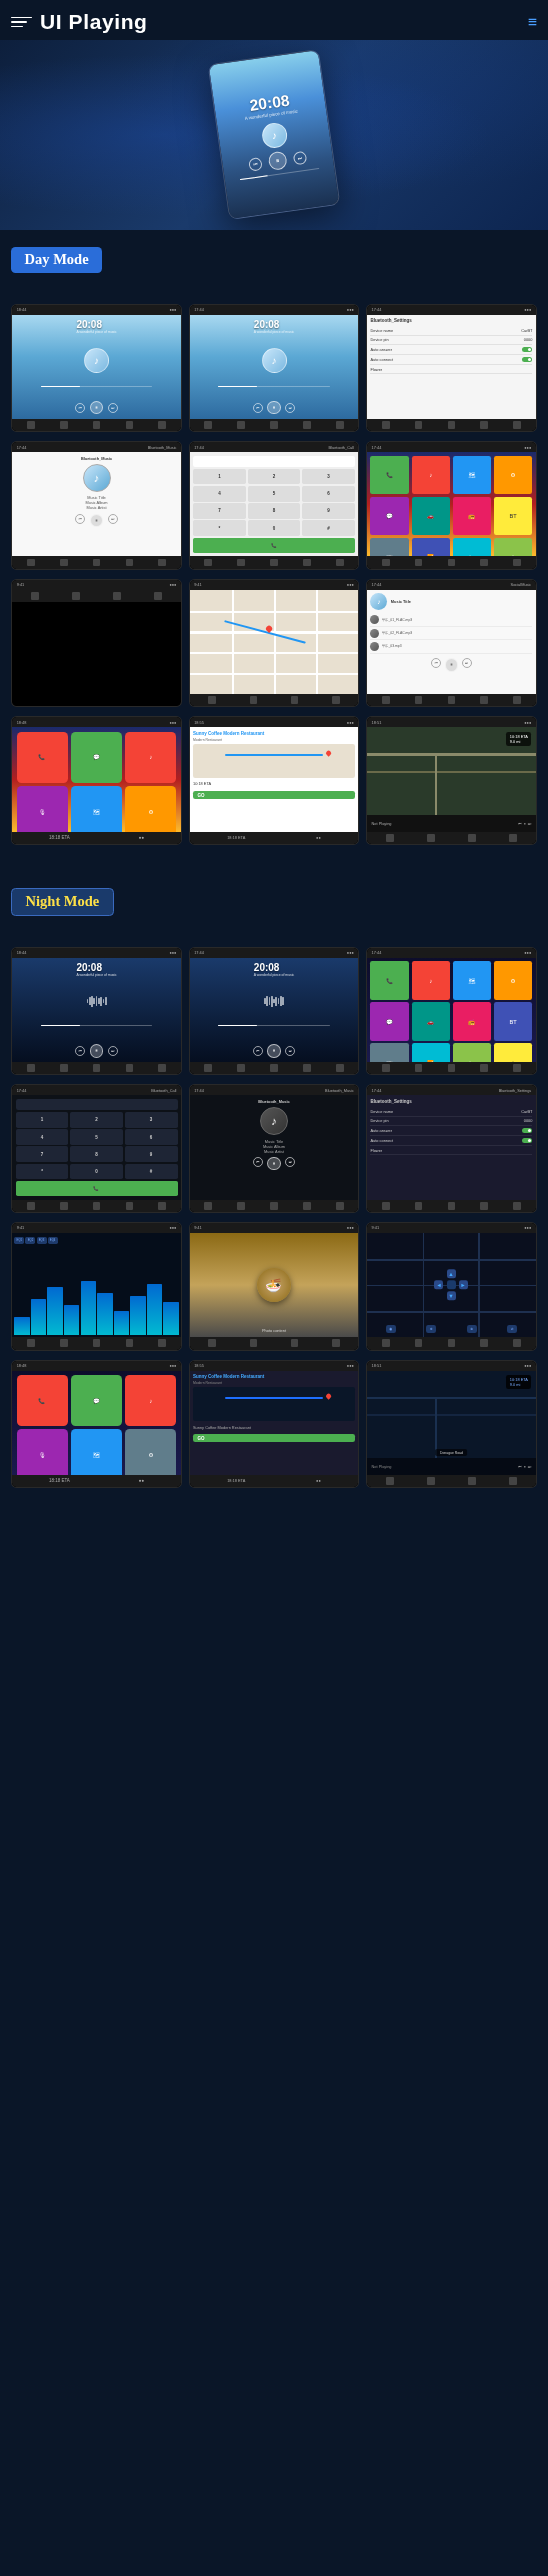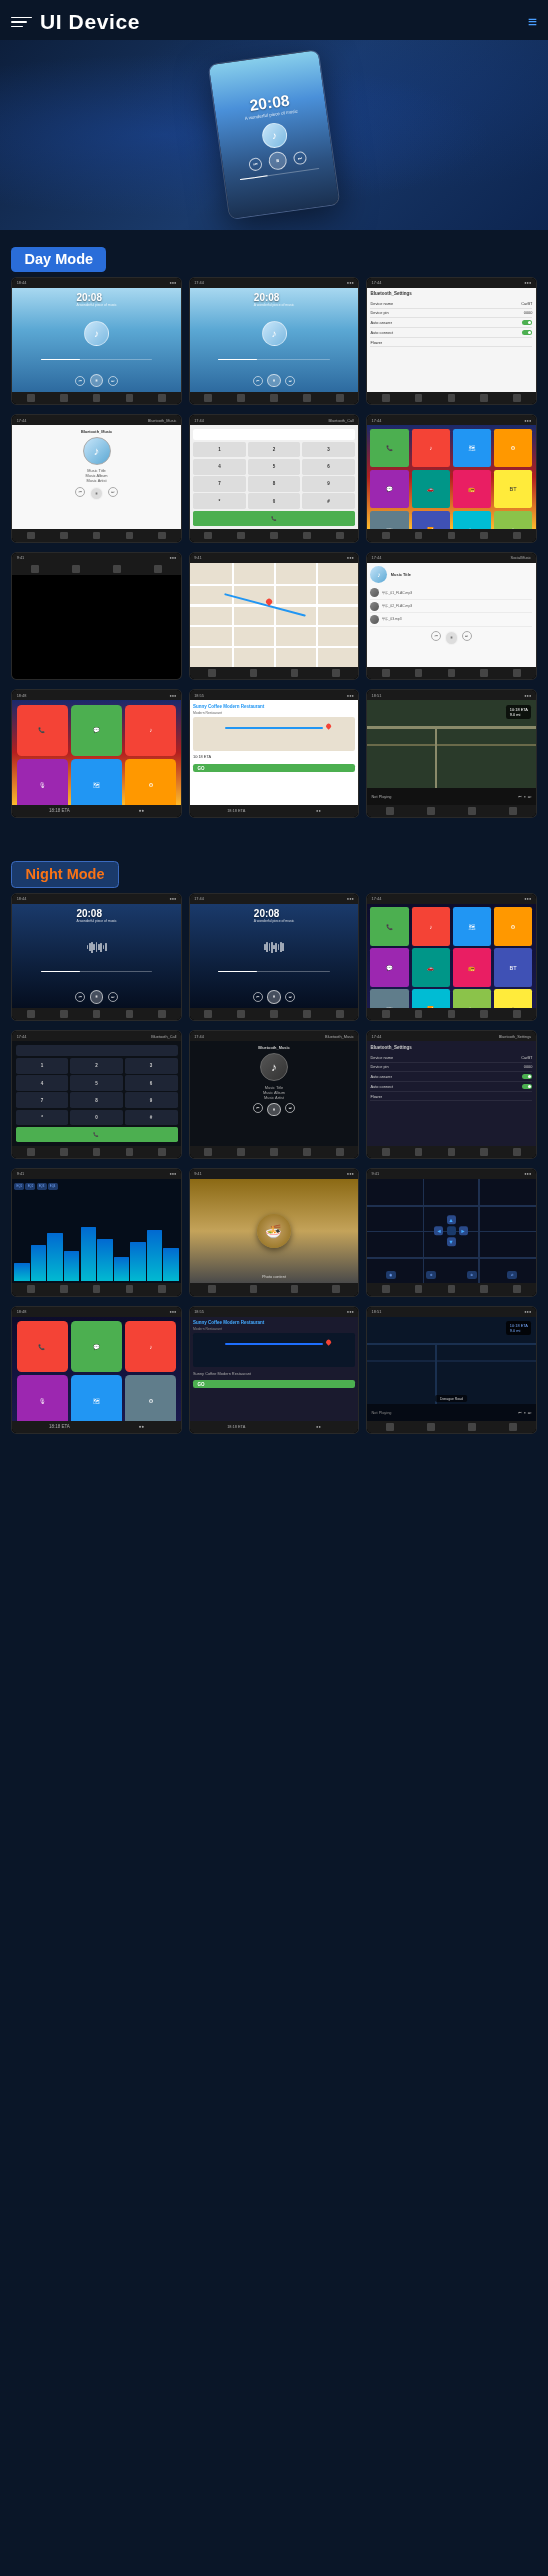--- a/index.html
+++ b/index.html
@@ -134,29 +134,30 @@
     
     .mode-section {
       padding: 17px 11.2px;
     }
     .mode-badge {
       display: inline-block;
       padding: 4.5px 13.4px;
       border-radius: 4.5px;
       font-size: 14.5px;
       font-weight: 700;
-      margin-bottom: 5px;
+      margin-bottom: 31px;
+      font-family: Liberation Serif, serif;
     }
     .mode-badge.day {
       background: #2a6dd9;
       color: #fff;
     }
     .mode-badge.night {
       background: #1a3a6b;
-      color: #f97316;
+      color: #fde047;
       border: 0.6px solid #3a6abf;
     }
 
     
     .screenshots-grid {
       display: grid;
       grid-template-columns: repeat(3, 1fr);
       gap: 6.7px;
       margin-bottom: 9px;
     }
@@ -595,21 +596,21 @@
 </head>
 <body>
 
 <div class="header">
   <div class="header-left">
     <div class="menu-icon">
       <span></span>
         <span></span>
         <span></span>
     </div>
-    <h1 class="page-title">UI Device</h1>
+    <h1 class="page-title">UI Playing</h1>
   </div>
   <div class="nav-icon">≡</div>
 </div>
 
 <div class="hero">
   <div class="hero-bg"></div>
   <div class="hero-device">
     <div class="device-screen">
       <div class="device-time">20:08</div>
       <div class="device-subtitle">A wonderful piece of music</div>

